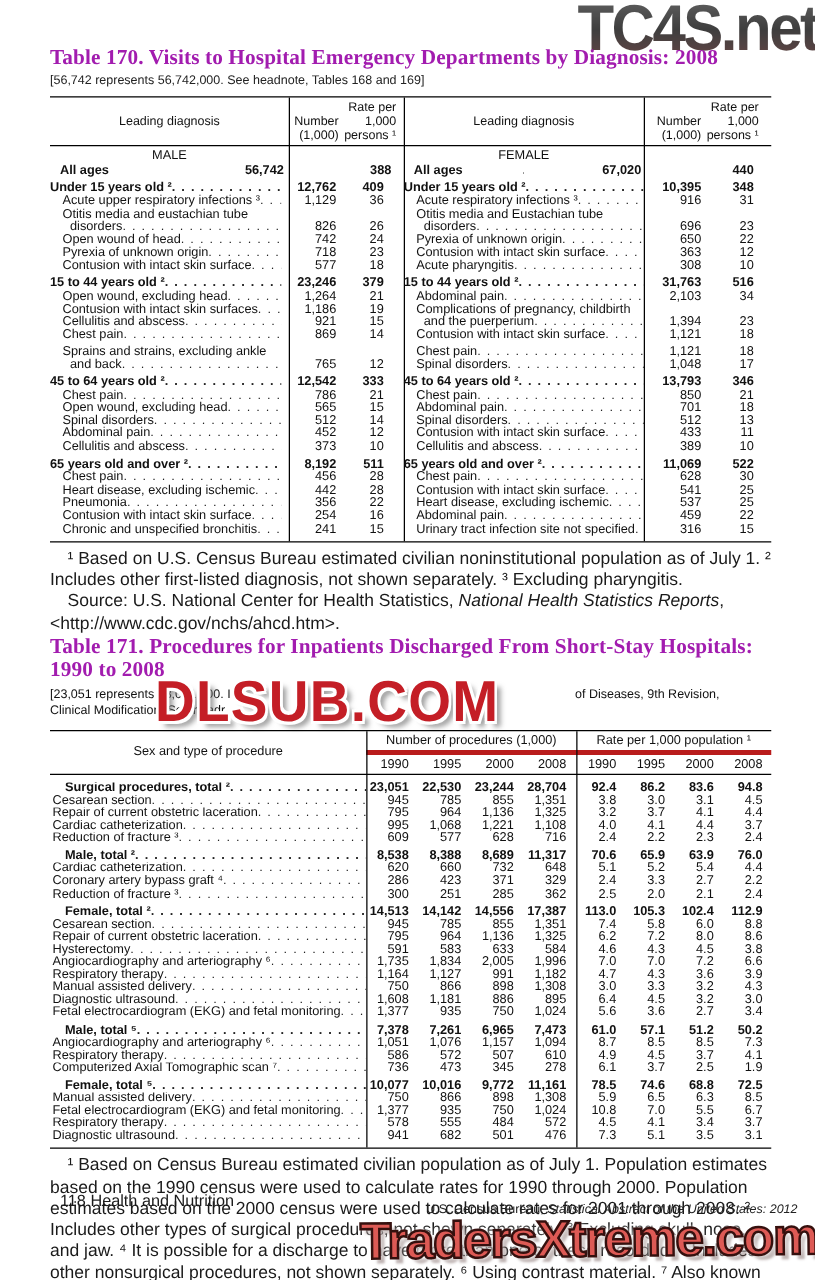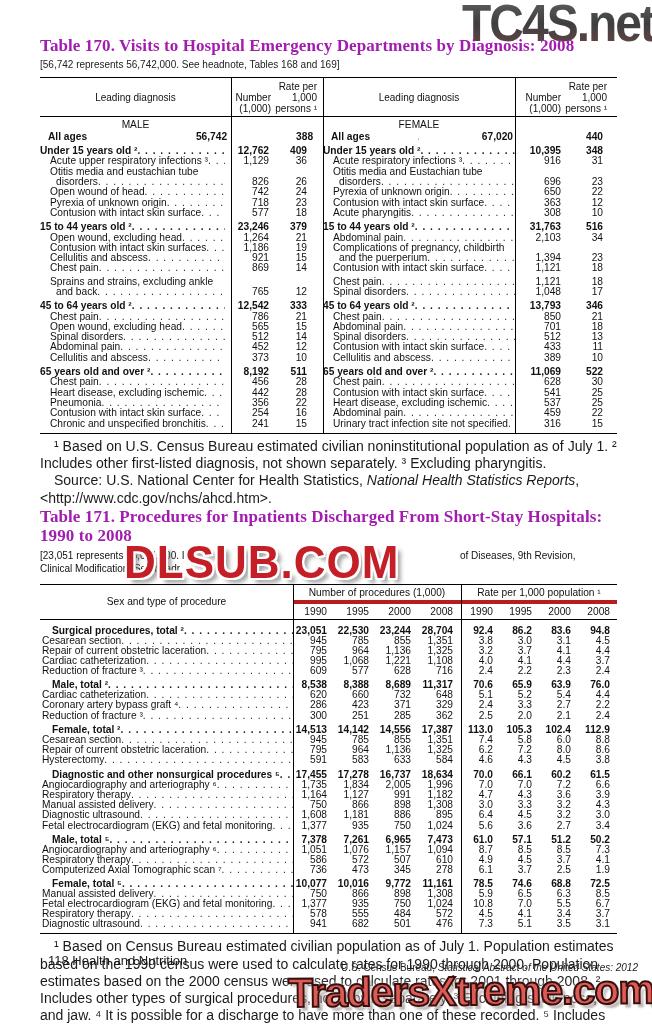--- a/index.html
+++ b/index.html
@@ -687,34 +687,20 @@
             </span>
             <span class="v w42">591</span>
             <span class="v w42">583</span>
             <span class="v w42">633</span>
             <span class="v w42">584</span>
             <span class="v w39">4.6</span>
             <span class="v w39">4.3</span>
             <span class="v w39">4.5</span>
             <span class="v w39">3.8</span>
           </div>
-          <div class="r group gapped">
-            <span class="lblzone">
-              <span class="lbl">Diagnostic and other nonsurgical procedures ⁵</span>
-              <span class="leader"></span>
-            </span>
-            <span class="v w42">17,455</span>
-            <span class="v w42">17,278</span>
-            <span class="v w42">16,737</span>
-            <span class="v w42">18,634</span>
-            <span class="v w39">70.0</span>
-            <span class="v w39">66.1</span>
-            <span class="v w39">60.2</span>
-            <span class="v w39">61.5</span>
-          </div>
           <div class="r item">
             <span class="lblzone">
               <span class="lbl">Angiocardiography and arteriography ⁶</span>
               <span class="leader"></span>
             </span>
             <span class="v w42">1,735</span>
             <span class="v w42">1,834</span>
             <span class="v w42">2,005</span>
             <span class="v w42">1,996</span>
             <span class="v w39">7.0</span>

